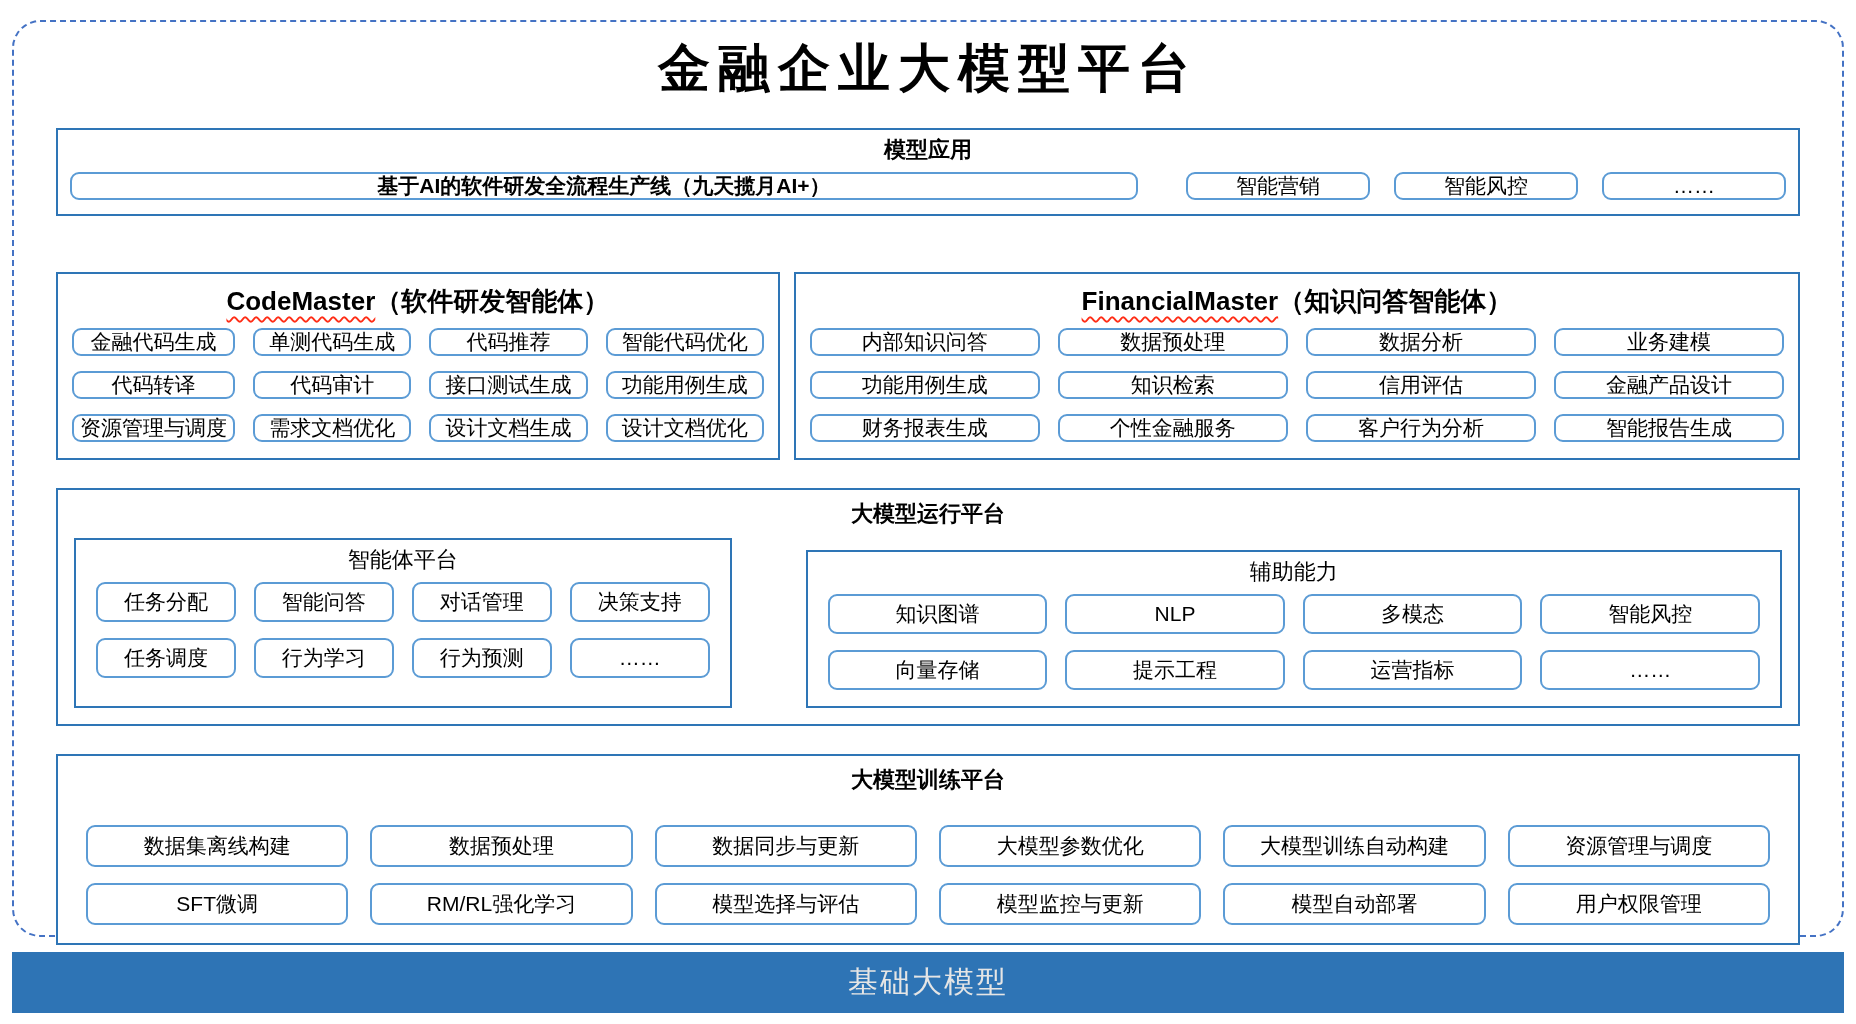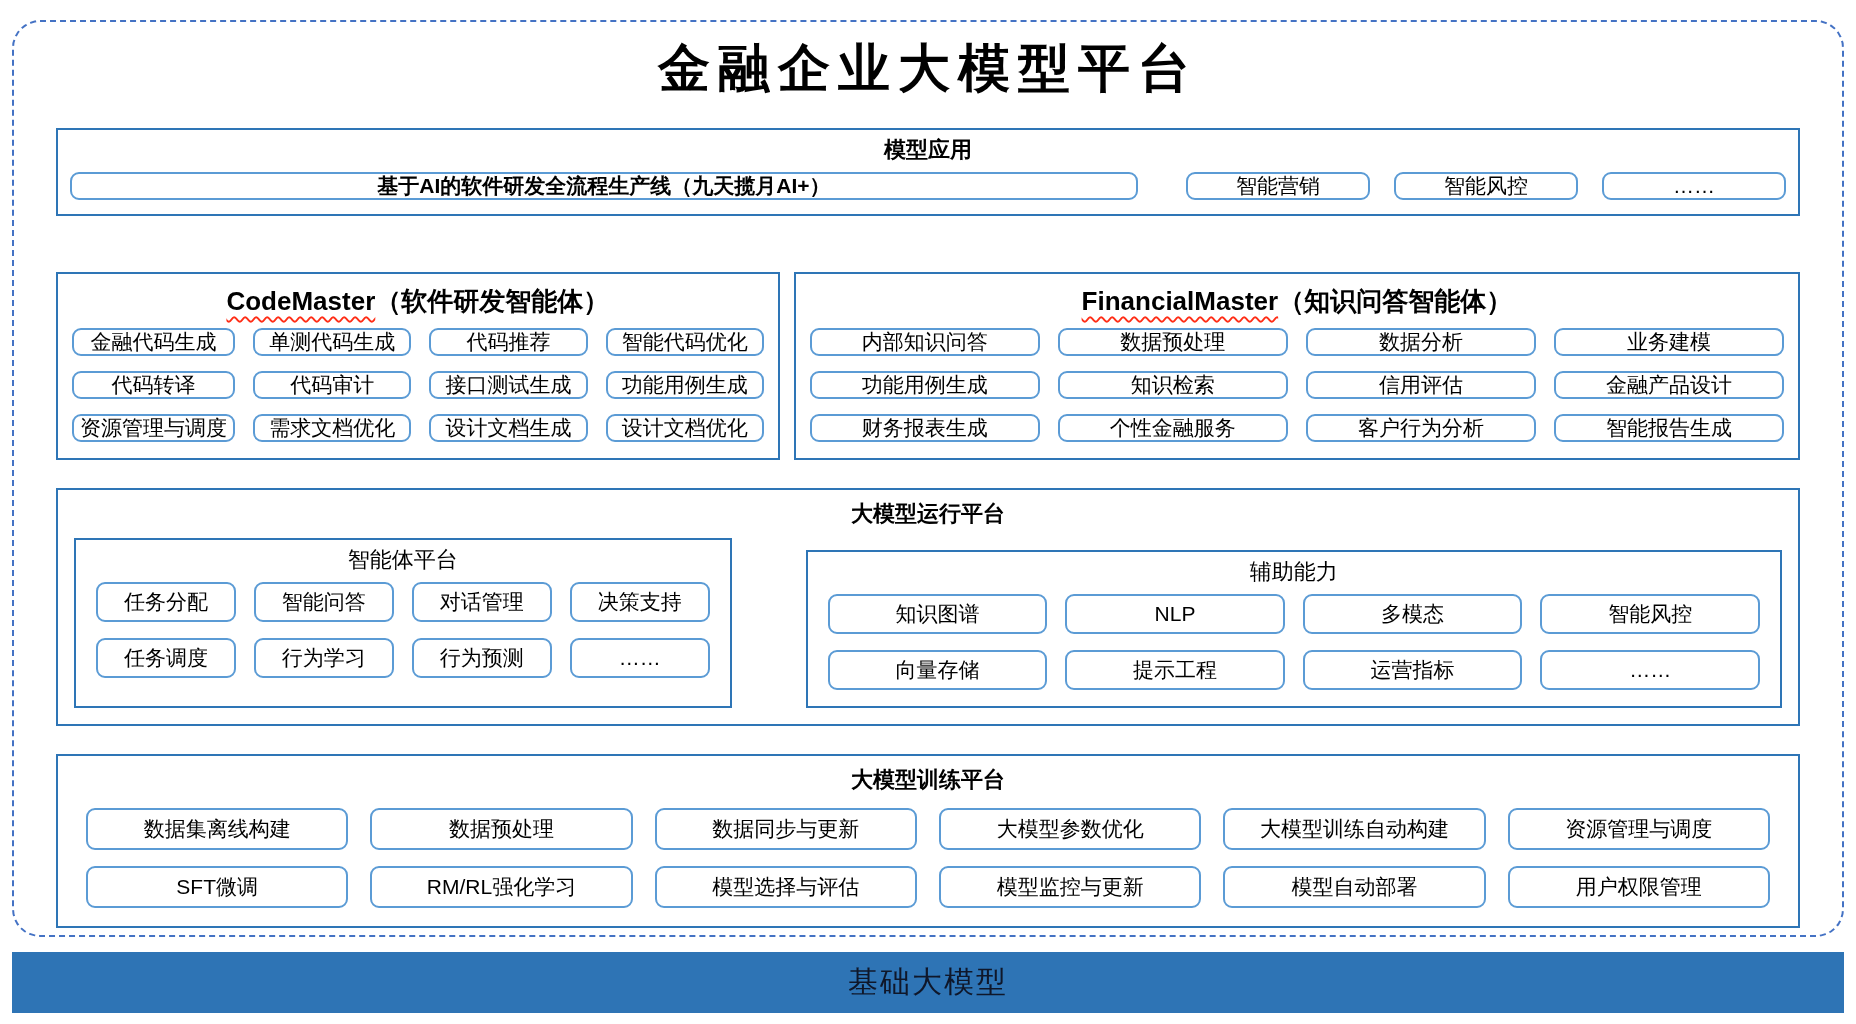--- a/index.html
+++ b/index.html
@@ -46,26 +46,26 @@
   
   .sec-runtime{padding:10px 16px 16px;}
   .runtime-row{display:flex;gap:74px;margin-top:10px;}
   .subpanel{border:2px solid var(--c-section);box-sizing:border-box;padding:6px 20px 16px;}
   .subpanel .grid4{gap:16px 18px;margin-top:8px;}
   .subpanel .box{height:40px;}
   .sub-agent{flex:0 0 38.5%;}
   .sub-aux{flex:1 1 auto;margin-top:12px;}
   
   .sec-training{padding:10px 28px 18px;}
-  .grid6{display:grid;grid-template-columns:repeat(6,1fr);gap:16px 22px;margin-top:14px;}
+  .grid6{display:grid;grid-template-columns:repeat(6,1fr);gap:16px 22px;margin-top:31px;}
   .grid6 .box{height:42px;}
   
   .footer-bar{
     position:absolute;left:12px;top:952px;width:1832px;height:61px;
-    background:var(--c-footer);color:#0f172a;font-size:30px;letter-spacing:2px;
+    background:var(--c-footer);color:#e5e5e5;font-size:30px;letter-spacing:2px;
     display:flex;align-items:center;justify-content:center;box-sizing:border-box;
   }
 </style>
 </head>
 <body style="--c-dash: #4472C4; --c-section: #2E75B6; --c-box: #5B9BD5; --c-footer: #2E74B5; --c-squiggle: #FF2D16;">
 
 <div class="outer">
   <h1 class="main-title">金融企业大模型平台</h1>
 
   <div class="sections">

